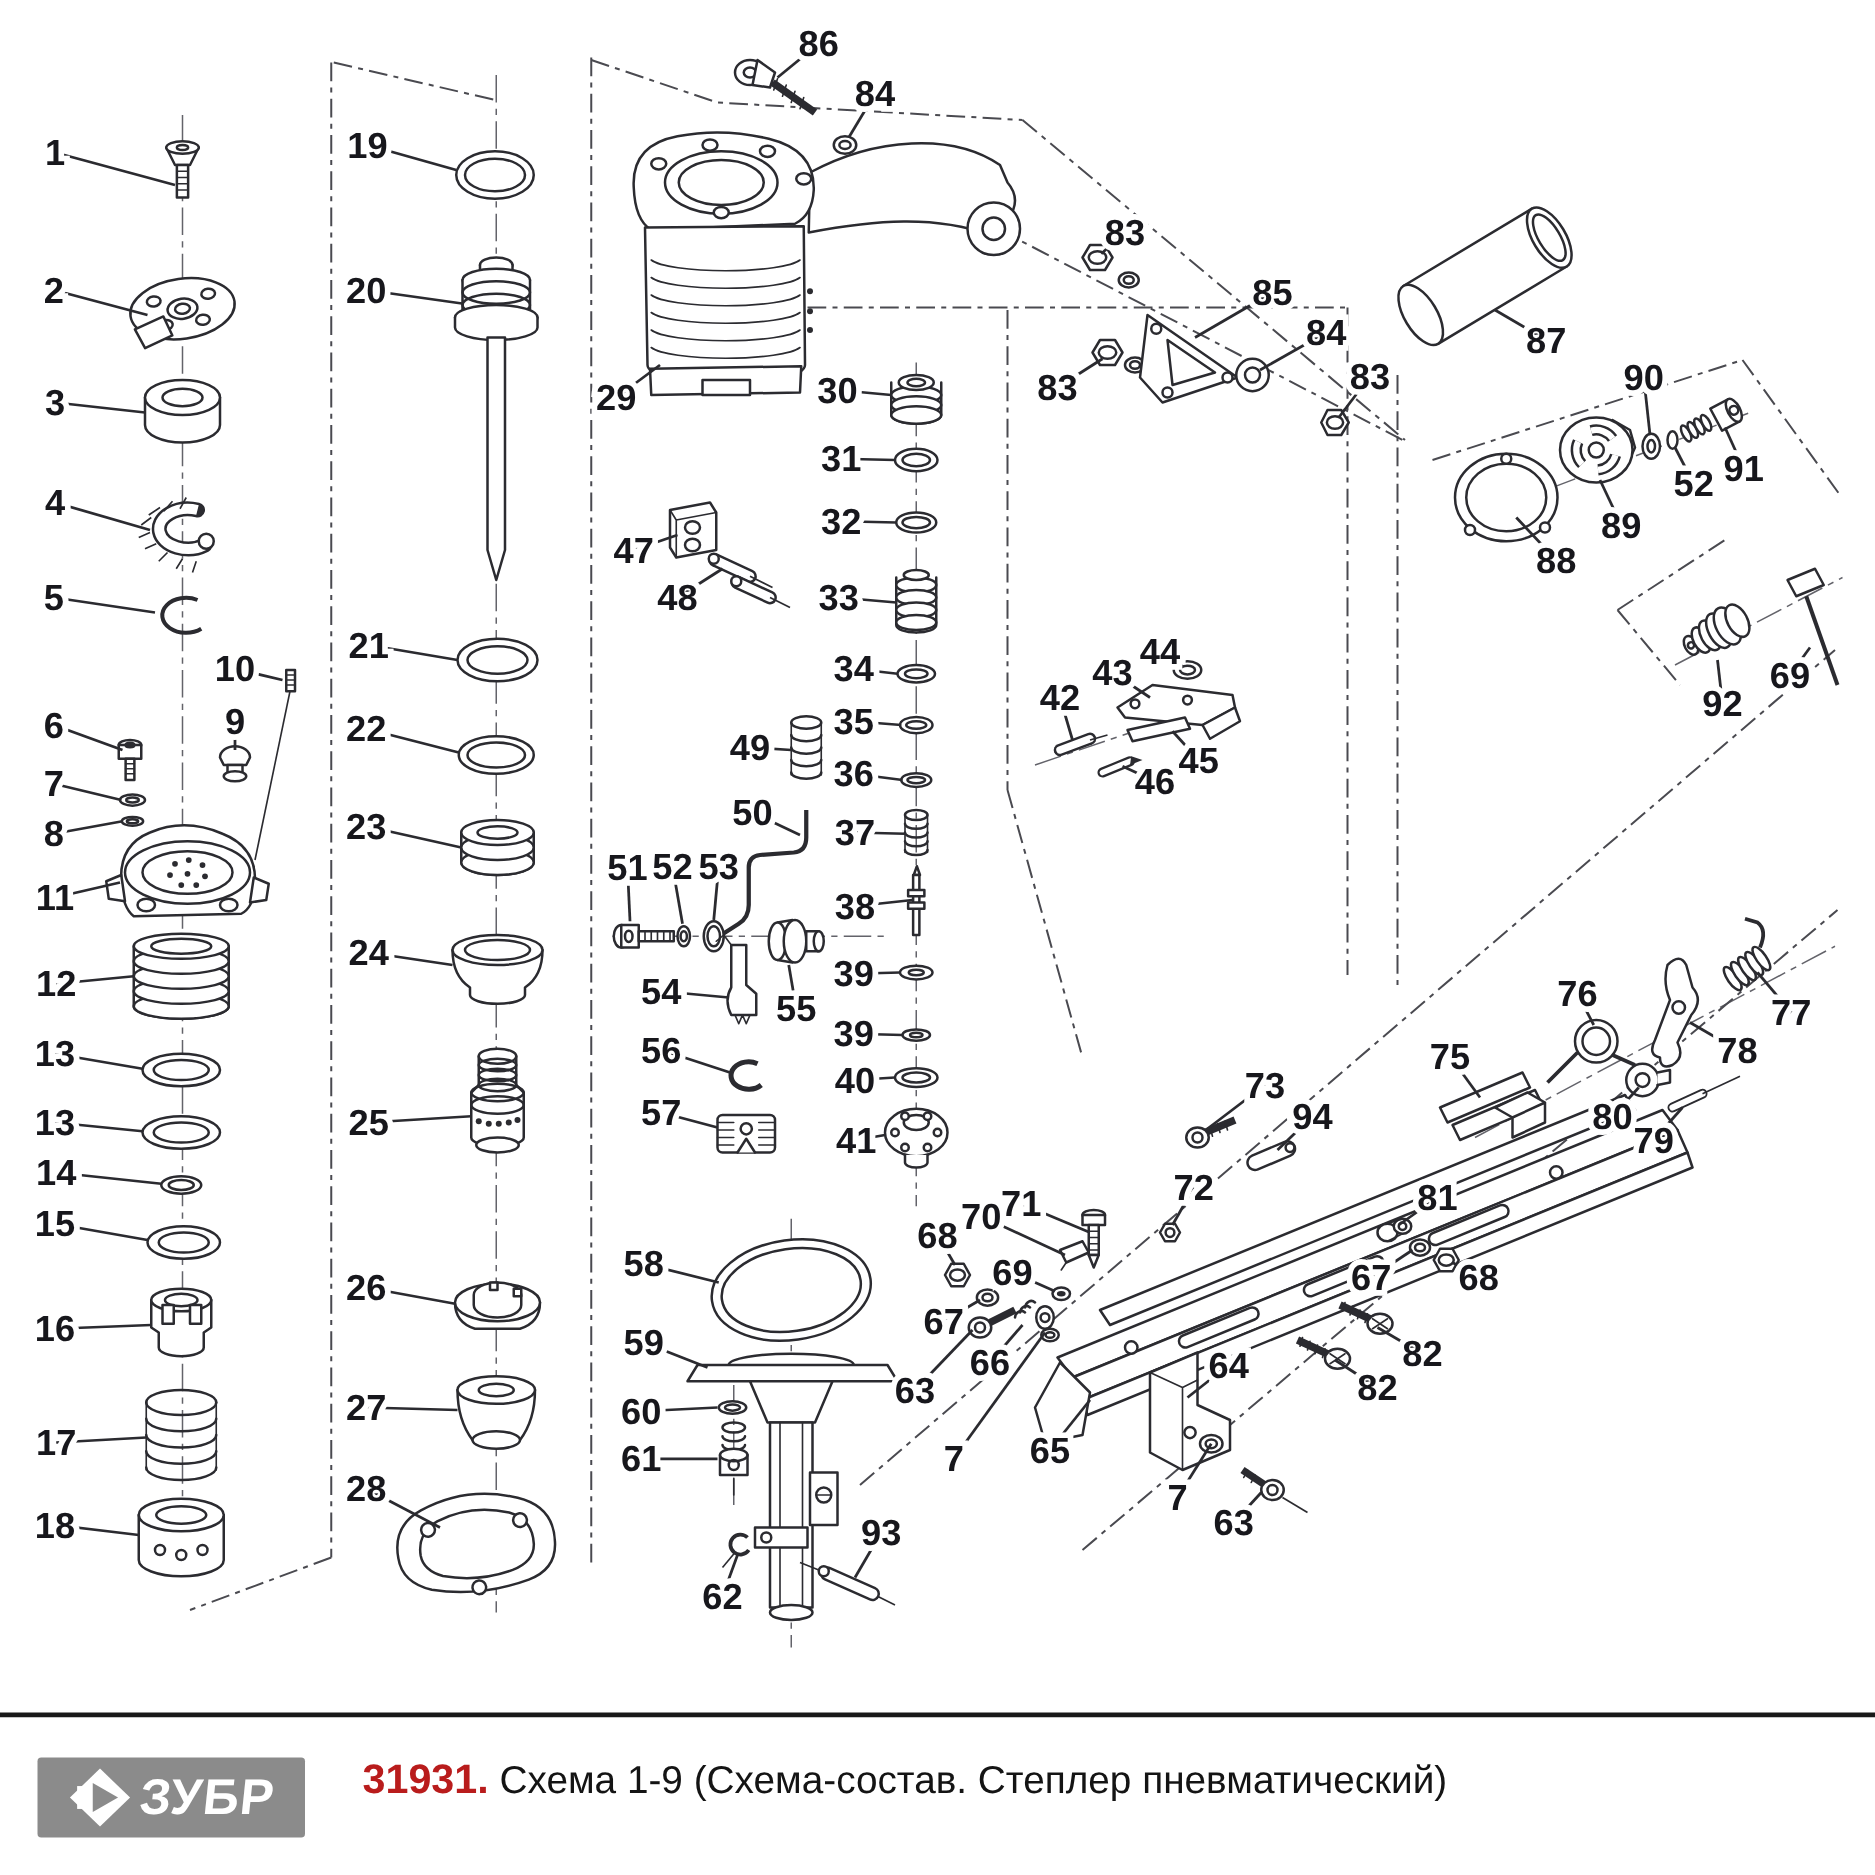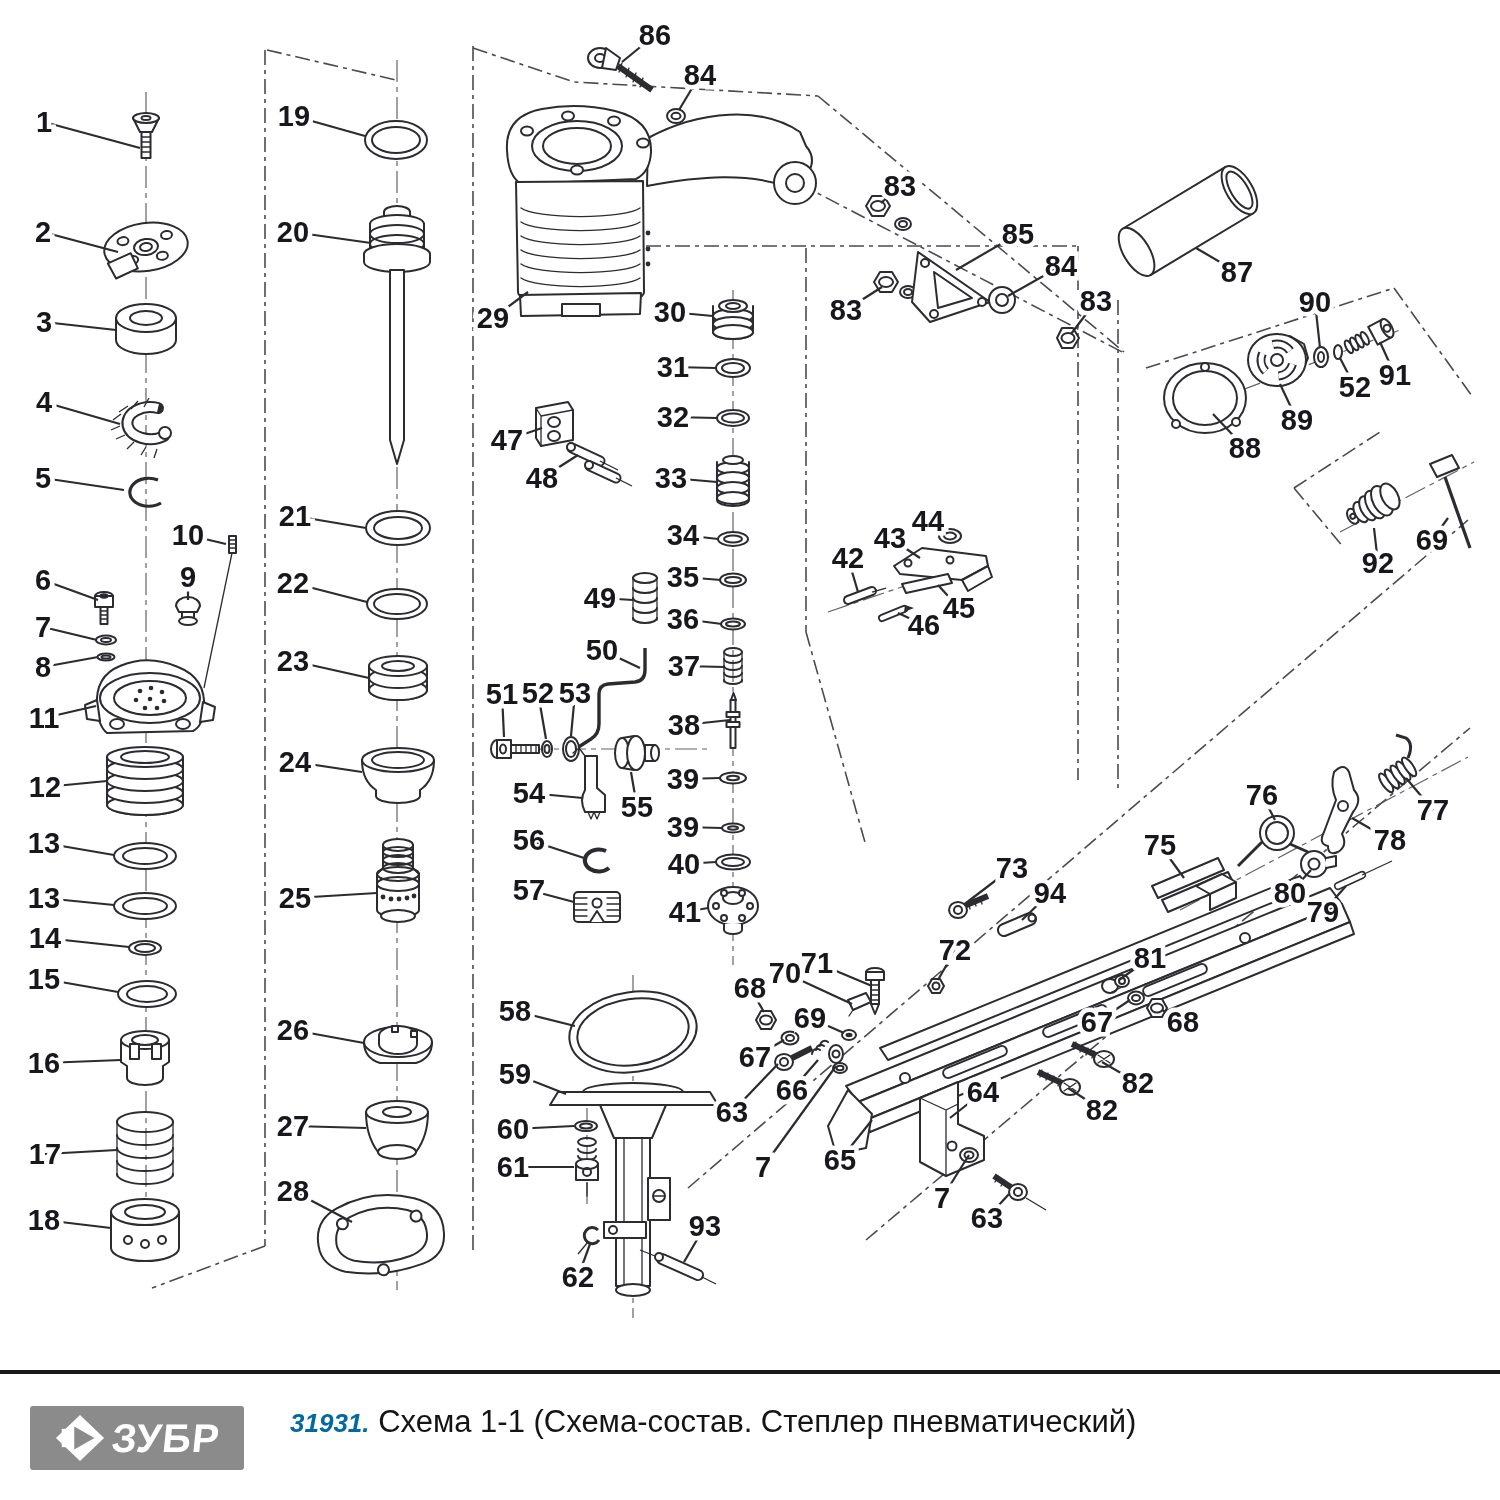--- a/index.html
+++ b/index.html
@@ -21,21 +21,21 @@
   .rule{position:absolute;left:0;top:1370px;width:1500px;height:0;
         border-top:4px solid #191919;}
   .footer{position:absolute;left:0;top:1374px;width:1500px;height:126px;background:#fff;
           display:flex;align-items:center;}
   .logo-box{position:absolute;left:30px;top:32px;width:214px;height:64px;background:#8b8b8b;
             border-radius:3px;display:flex;align-items:center;justify-content:center;gap:6px;}
   .logo-text{color:#fff;font-weight:bold;font-size:40px;letter-spacing:1px;
              transform:skewX(-6deg);font-family:"Liberation Sans",sans-serif;}
   .title{position:absolute;left:290px;top:30px;width:1180px;font-size:31px;color:#141414;
          white-space:nowrap;}
-  .title .code{font-weight:bold;font-size:26px;color:#0369a1;font-style:italic;}
+  .title .code{font-weight:bold;font-size:33px;color:#b91c1c;}
 </style>
 </head>
 <body>
 
 <div class="page">
 
 <svg id="diagram" width="1500" height="1370" viewBox="0 0 1500 1370">
 
   <g>
     <path class="ax" d="M146,92 V1262"></path>
@@ -952,17 +952,17 @@
       <g fill="#ffffff">
         <rect x="8" y="15.5" width="11" height="5"></rect>
         <rect x="10" y="22.5" width="9" height="5"></rect>
         <rect x="8" y="29.5" width="11" height="5"></rect>
       </g>
     </svg>
     <span class="logo-text">ЗУБР</span>
   </div>
   <div class="title">
     <span class="code">31931.</span>
-    <span>Схема 1-1 (Схема-состав. Степлер пневматический)</span>
+    <span>Схема 1-9 (Схема-состав. Степлер пневматический)</span>
   </div>
 </div>
 
 </div>
 
 </body></html>

